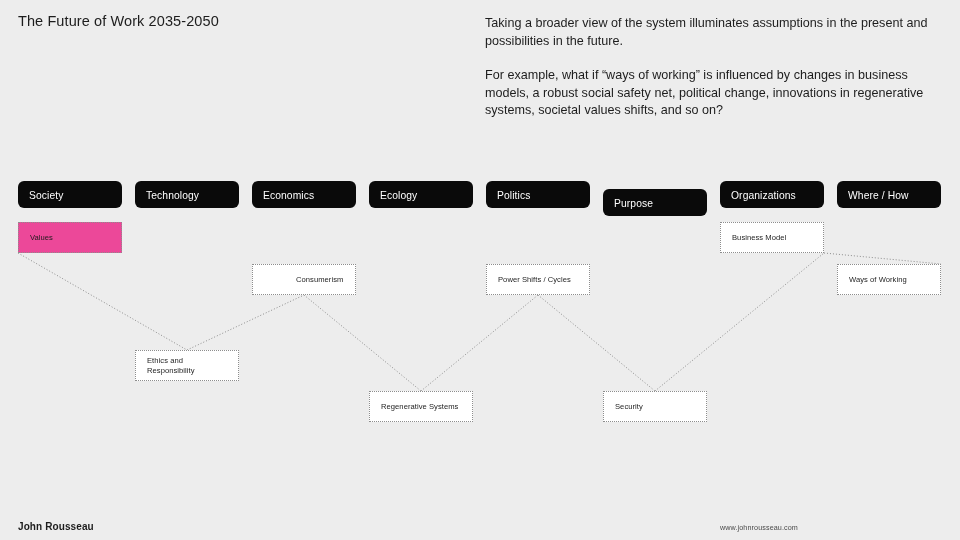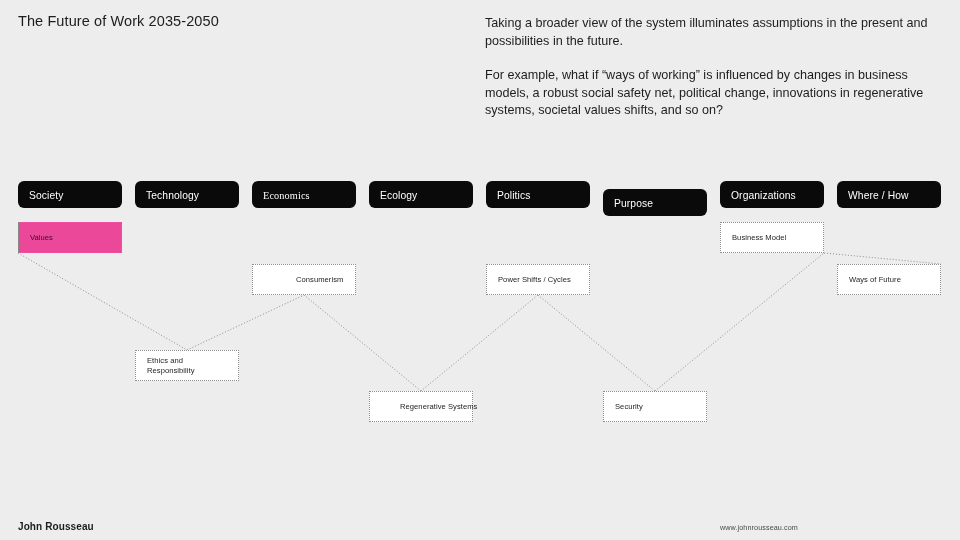--- a/index.html
+++ b/index.html
@@ -150,21 +150,21 @@
         <polyline points="824,253 941,264" fill="none" stroke="#8d8d8d" stroke-width="1" stroke-dasharray="1 2" stroke-linecap="butt"></polyline>
       </svg>
     <div id="cat-layer">
         <div class="cat-box" style="left: 18px; top: 181px; width: 104px; background: rgb(10, 10, 10);">
           <span class="cat-label" style="color: rgb(255, 255, 255);">Society</span>
         </div>
         <div class="cat-box" style="left: 135px; top: 181px; width: 104px; background: rgb(10, 10, 10);">
           <span class="cat-label" style="color: rgb(255, 255, 255);">Technology</span>
         </div>
         <div class="cat-box" style="left: 252px; top: 181px; width: 104px; background: rgb(10, 10, 10);">
-          <span class="cat-label" style="color: rgb(255, 255, 255); font-family: Liberation Serif, serif;">Economics</span>
+          <span class="cat-label" style="color: rgb(255, 255, 255);">Economics</span>
         </div>
         <div class="cat-box" style="left: 369px; top: 181px; width: 104px; background: rgb(10, 10, 10);">
           <span class="cat-label" style="color: rgb(255, 255, 255);">Ecology</span>
         </div>
         <div class="cat-box" style="left: 486px; top: 181px; width: 104px; background: rgb(10, 10, 10);">
           <span class="cat-label" style="color: rgb(255, 255, 255);">Politics</span>
         </div>
         <div class="cat-box" style="left: 603px; top: 189px; width: 104px; background: rgb(10, 10, 10);">
           <span class="cat-label" style="color: rgb(255, 255, 255);">Purpose</span>
         </div>
@@ -179,33 +179,33 @@
         <div class="node" style="left: 18px; top: 222px; width: 104px; height: 31px; background: #ec4899; border-color: rgb(141, 141, 141);">
           <span class="node-label" style="width: 82px;">Values</span>
         </div>
         <div class="node" style="left: 135px; top: 350px; width: 104px; height: 31px; background: rgb(255, 255, 255); border-color: rgb(141, 141, 141); text-decoration: underline;">
           <span class="node-label" style="width: 82px;">Ethics and Responsibility</span>
         </div>
         <div class="node" style="left: 252px; top: 264px; width: 104px; height: 31px; background: rgb(255, 255, 255); border-color: rgb(141, 141, 141);">
           <span class="node-label" style="width: 82px; margin-left: 32px;">Consumerism</span>
         </div>
         <div class="node" style="left: 369px; top: 391px; width: 104px; height: 31px; background: rgb(255, 255, 255); border-color: rgb(141, 141, 141);">
-          <span class="node-label" style="width: 82px; margin-left: 19px;">Regenerative Systems</span>
+          <span class="node-label" style="width: 82px;">Regenerative Systems</span>
         </div>
         <div class="node" style="left: 486px; top: 264px; width: 104px; height: 31px; background: rgb(255, 255, 255); border-color: rgb(141, 141, 141);">
           <span class="node-label" style="width: 82px;">Power Shifts / Cycles</span>
         </div>
         <div class="node" style="left: 603px; top: 391px; width: 104px; height: 31px; background: rgb(255, 255, 255); border-color: rgb(141, 141, 141);">
           <span class="node-label" style="width: 82px;">Security</span>
         </div>
         <div class="node" style="left: 720px; top: 222px; width: 104px; height: 31px; background: rgb(255, 255, 255); border-color: rgb(141, 141, 141);">
           <span class="node-label" style="width: 82px;">Business Model</span>
         </div>
         <div class="node" style="left: 837px; top: 264px; width: 104px; height: 31px; background: rgb(255, 255, 255); border-color: rgb(141, 141, 141);">
-          <span class="node-label" style="width: 82px;">Ways of Future</span>
+          <span class="node-label" style="width: 82px;">Ways of Working</span>
         </div>
       </div>
   </div>
 
   <div class="footer-author">John Rousseau</div>
   <div class="footer-site">www.johnrousseau.com</div>
   <div class="footer-year">2023</div>
 
 </div>
 

